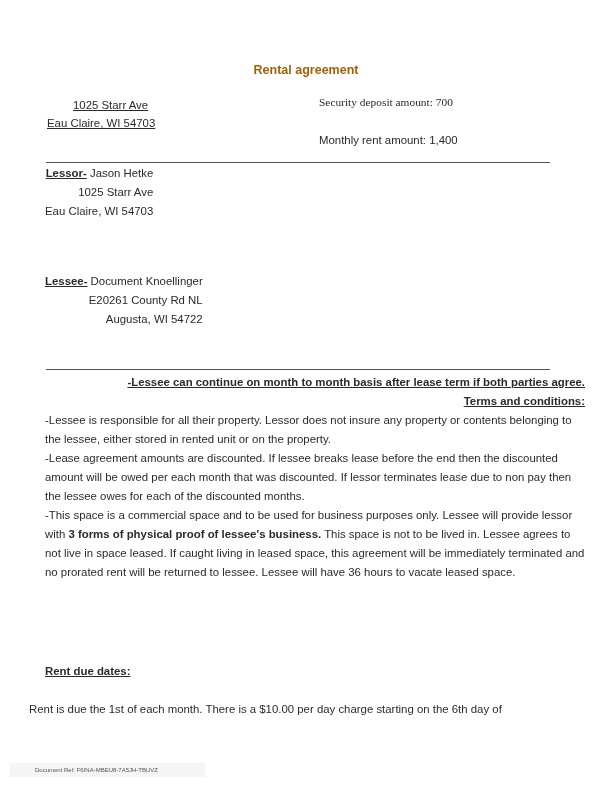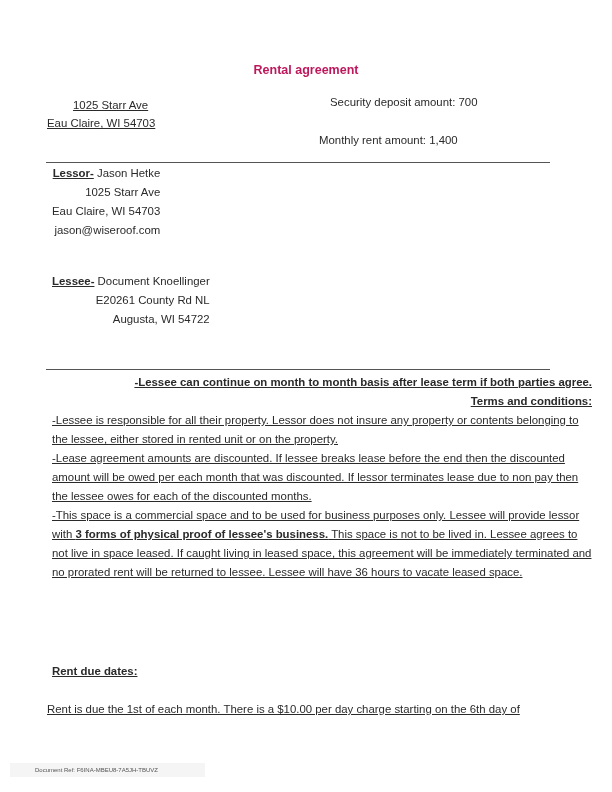--- a/index.html
+++ b/index.html
@@ -4,35 +4,35 @@
   <style>
     html, body { margin: 0; padding: 0; background: #ffffff; }
     body {
       width: 612px; height: 792px; position: relative; overflow: hidden;
       font-family: "Liberation Sans", sans-serif; color: #2a2a2a;
     }
     .abs { position: absolute; }
     .t { font-size: 11.4px; line-height: 19px; white-space: nowrap; text-align: right; }
     .u { text-decoration: underline; }
     .b { font-weight: bold; }
-    #title { left: 0; width: 612px; top: 63px; text-align: center; font-size: 12.5px; font-weight: bold; color: #be185d; }
+    #title { left: 0; width: 612px; top: 63px; text-align: center; font-size: 12.5px; font-weight: bold; color: #a16207; }
     #prop-addr1 { left: 73px; top: 96px; }
     #prop-addr2 { left: 47px; top: 114px; }
-    #deposit { left: 330px; top: 93px; }
+    #deposit { left: 319px; top: 93px; font-family: Liberation Serif, serif; }
     #rent { left: 319px; top: 131px; }
     .rule { position: absolute; left: 46px; width: 504px; height: 0; border-top: 1px solid #555; }
     #rule1 { top: 162px; }
     #rule2 { top: 369px; }
-    .block { position: absolute; left: 52px; }
+    .block { position: absolute; left: 45px; }
     #lessor { top: 164px; }
     #lessee { top: 272px; }
     #terms { top: 373px; width: 540px; }
-    #terms .para { white-space: normal; font-size: 11.4px; line-height: 19px; text-decoration: underline; }
+    #terms .para { white-space: normal; font-size: 11.4px; line-height: 19px; }
     #rentdue { top: 662px; }
-    #rentdue-text { left: 47px; top: 700px; text-decoration: underline; }
+    #rentdue-text { left: 29px; top: 700px; }
     #footer {
       left: 10px; top: 763px; width: 195px; height: 14px; background: #f5f5f5;
       font-size: 6px; line-height: 14px; color: #555; padding-left: 25px; box-sizing: border-box;
     }
   </style>
 </head>
 <body>
 
 <div id="title" class="abs">Rental agreement</div>
 
@@ -41,21 +41,20 @@
 
 <div id="deposit" class="abs t">Security deposit amount: 700</div>
 <div id="rent" class="abs t">Monthly rent amount: 1,400</div>
 
 <div id="rule1" class="rule"></div>
 
 <div id="lessor" class="block">
   <div class="t"><span class="b u">Lessor-</span><span> Jason Hetke</span></div>
   <div class="t">1025 Starr Ave</div>
   <div class="t">Eau Claire, WI 54703</div>
-  <div class="t">jason@wiseroof.com</div>
 </div>
 
 <div id="lessee" class="block">
   <div class="t"><span class="b u">Lessee-</span><span> Document Knoellinger</span></div>
   <div class="t">E20261 County Rd NL</div>
   <div class="t">Augusta, WI 54722</div>
 </div>
 
 <div id="rule2" class="rule"></div>
 

